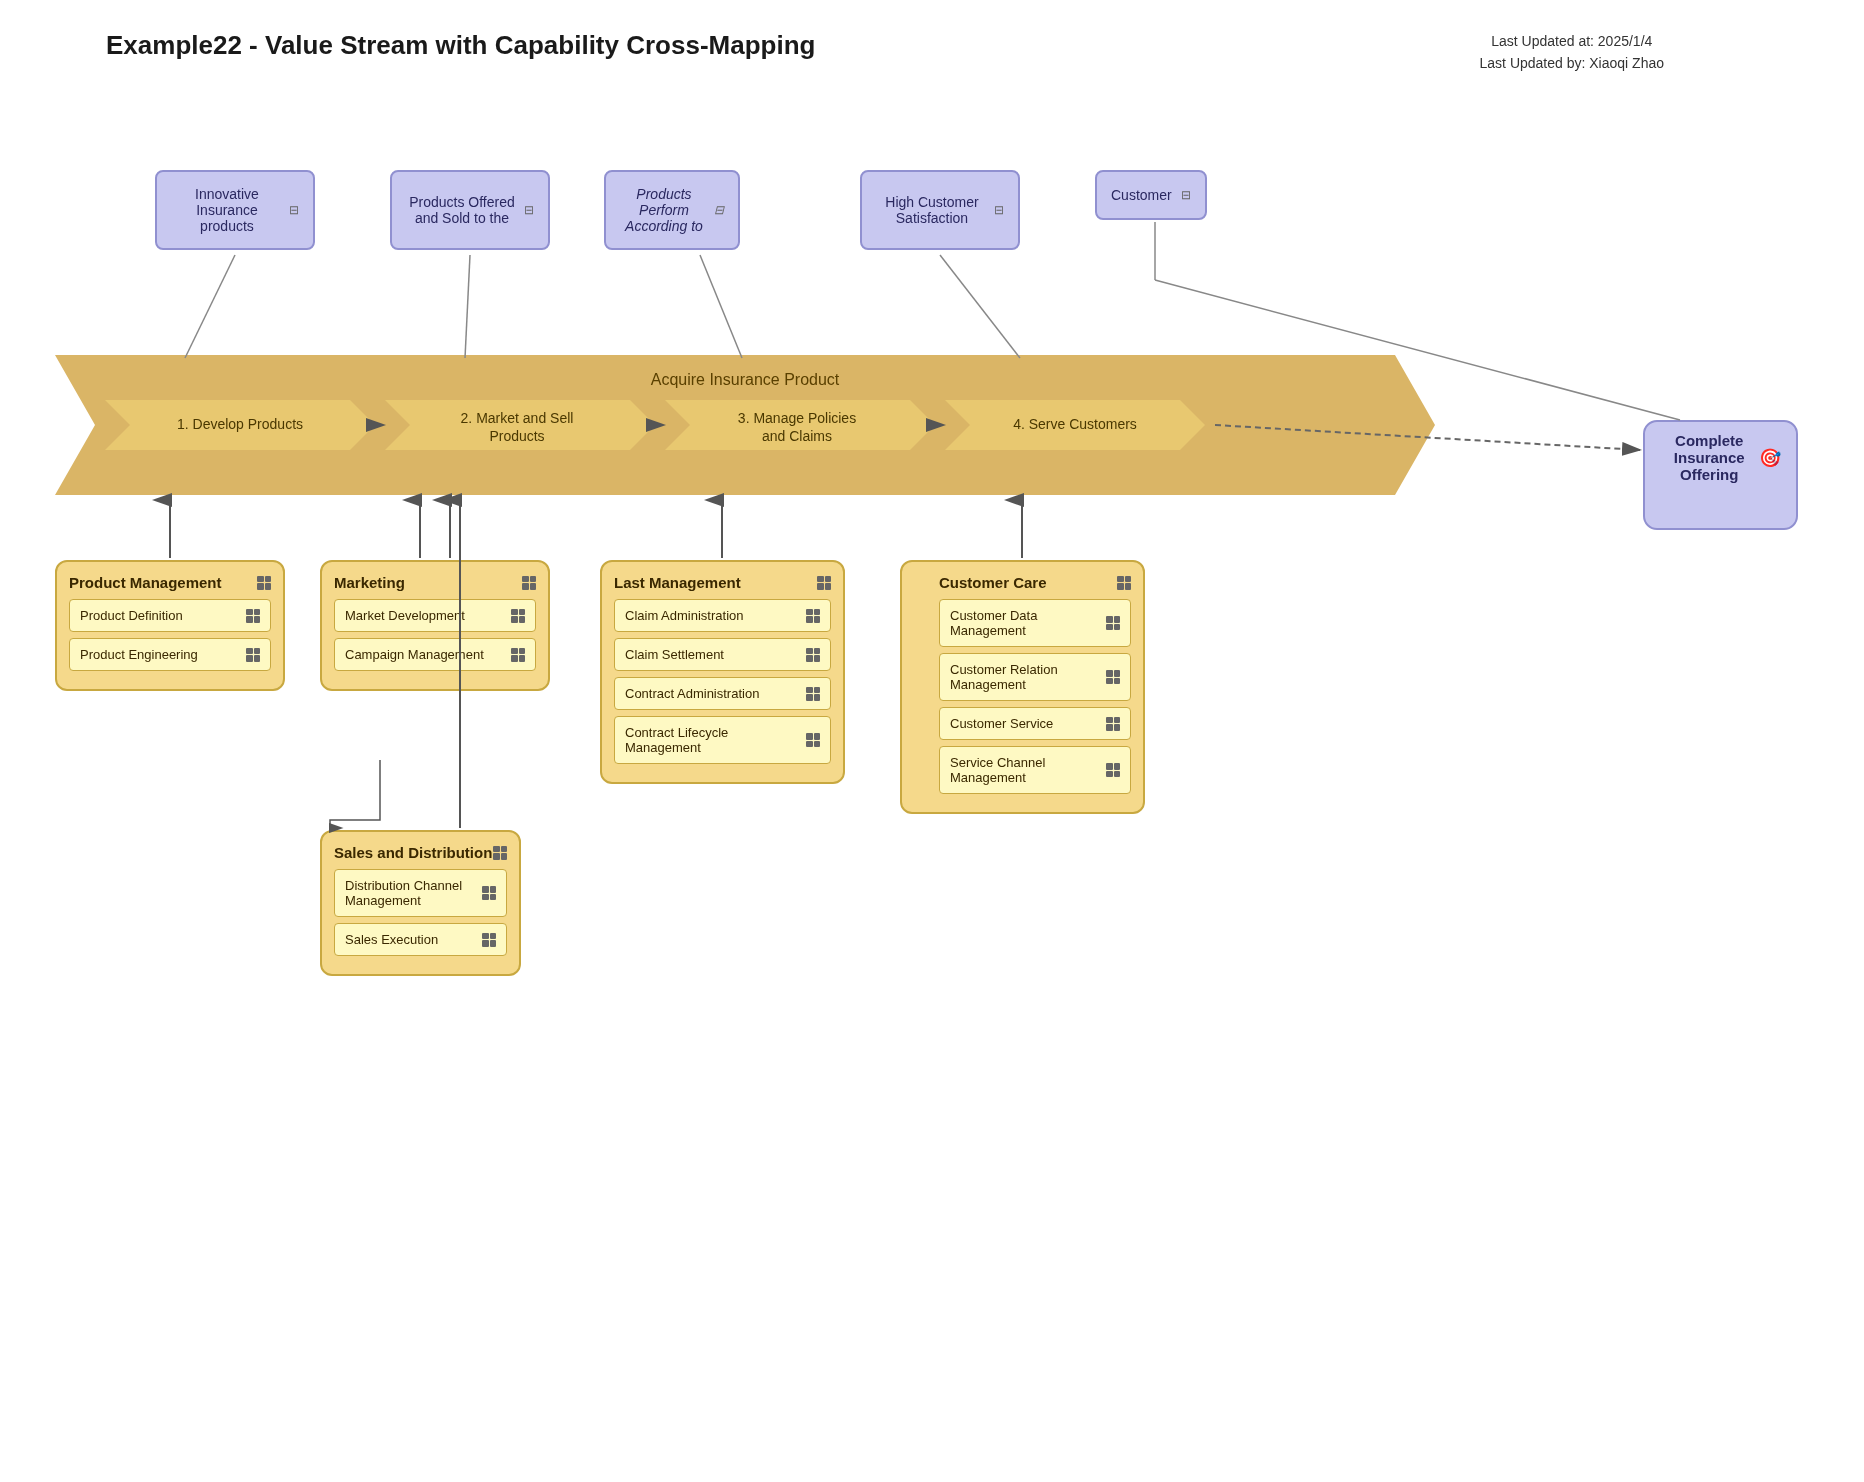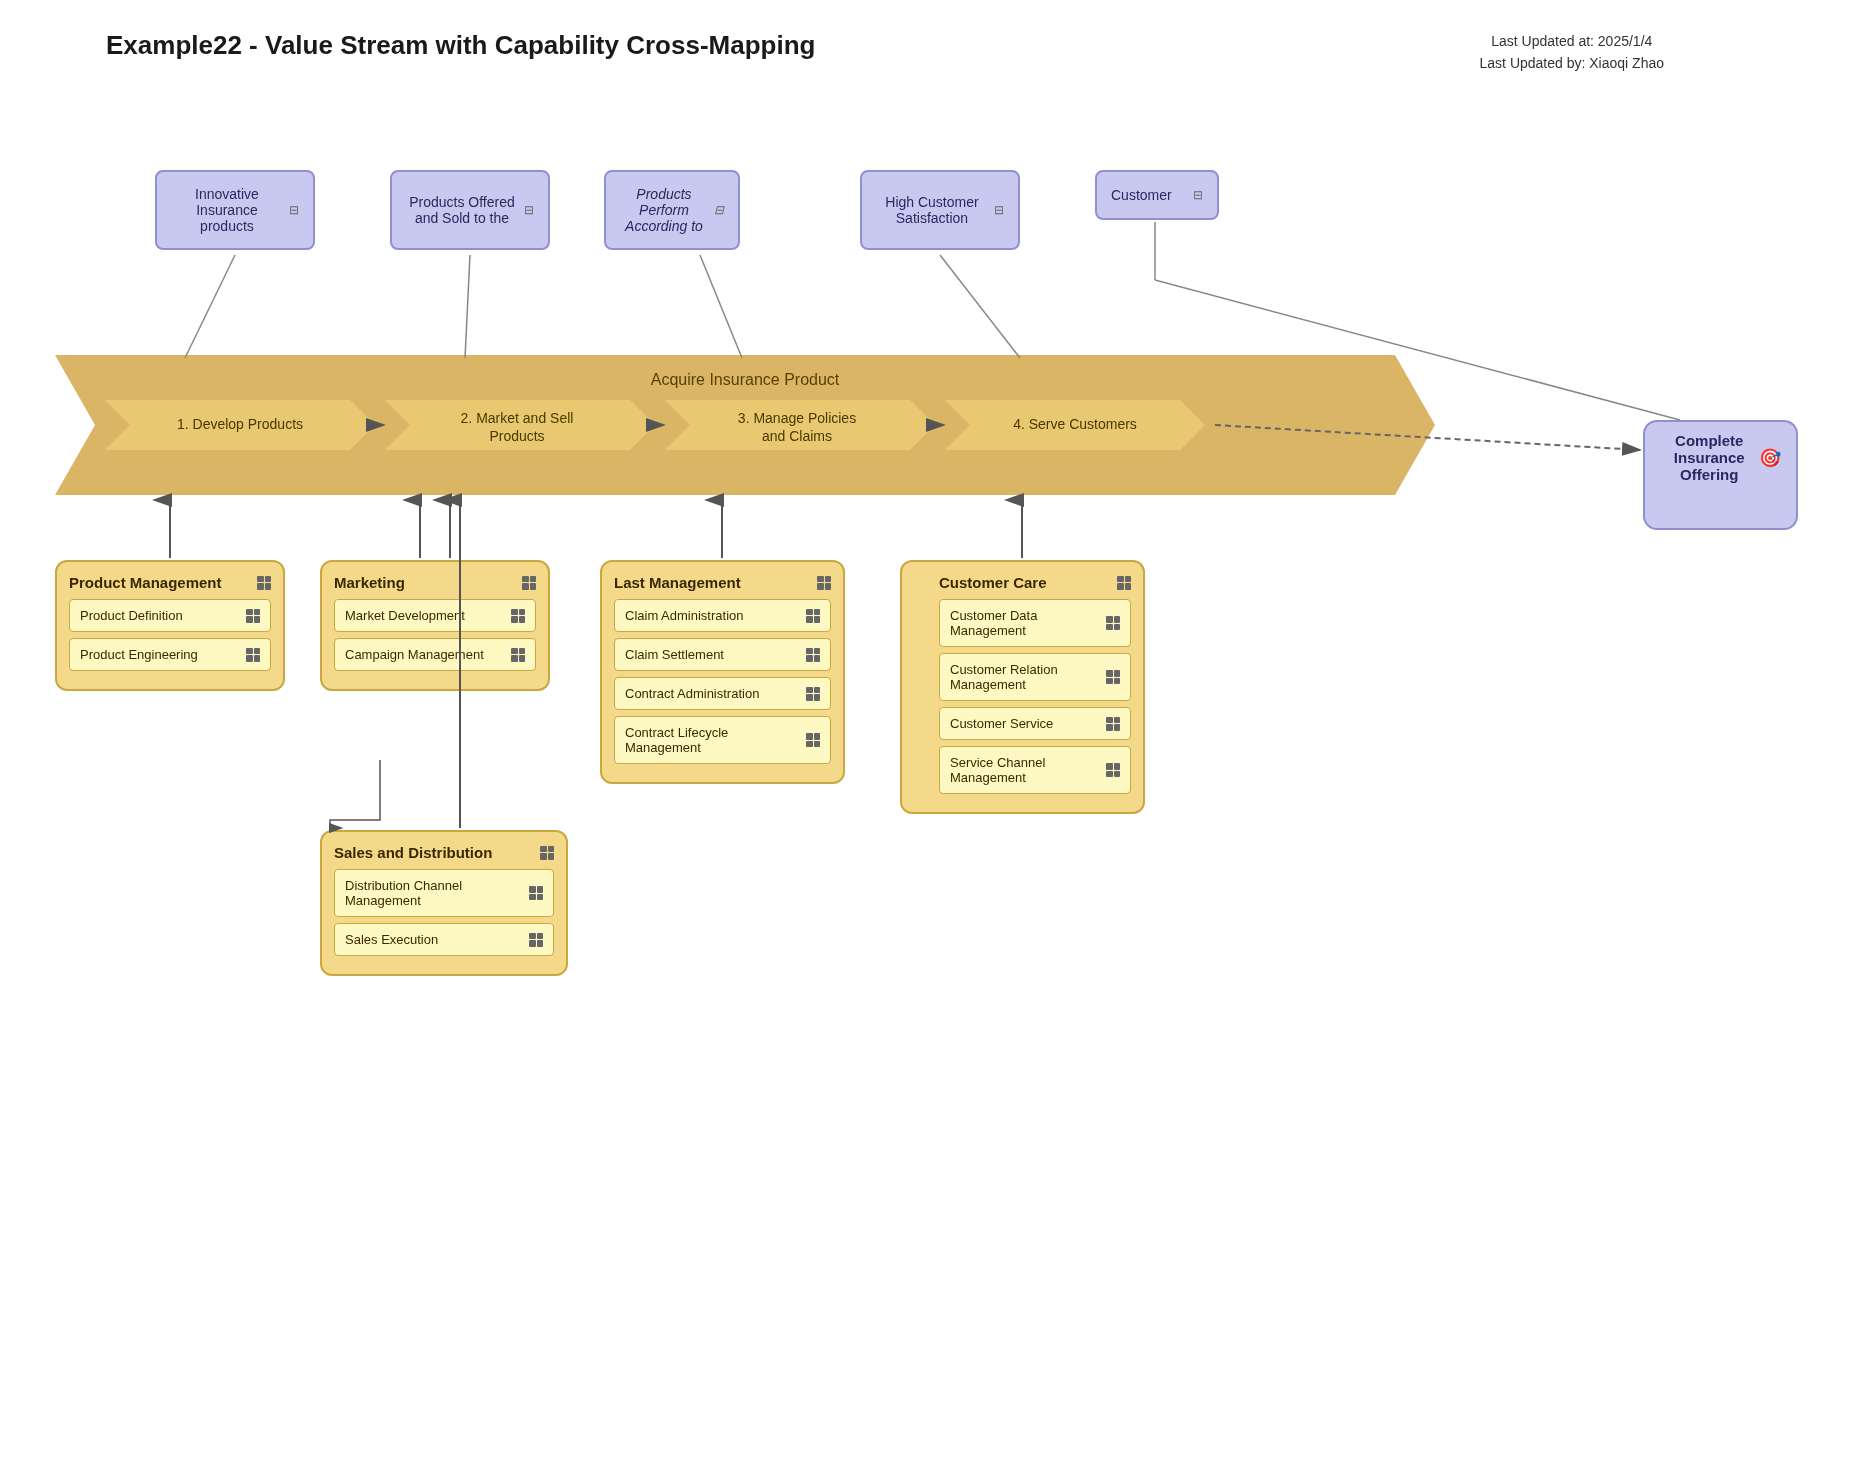--- a/index.html
+++ b/index.html
@@ -143,21 +143,21 @@
 <div class="stage-node" style="top:170px; left:604px; width:136px; min-height:80px;font-style:italic;">
   <span>Products Perform According to</span>
   <span class="link-icon">⊟</span>
 </div>
 
 <div class="stage-node" style="top:170px; left:860px; width:160px; min-height:80px;">
   <span>High Customer Satisfaction</span>
   <span class="link-icon">⊟</span>
 </div>
 
-<div class="stage-node" style="top:170px; left:1095px; width:124px; min-height:50px;">
+<div class="stage-node" style="top:170px; left:1095px; width:112px; min-height:50px;">
   <span>Customer</span>
   <span class="link-icon">⊟</span>
 </div>
 
 <div class="stage-node" style="top:420px; right:66px; width:155px; min-height:110px; border-radius: 14px; flex-direction: column; gap: 4px;">
   <div style="display:flex; width:100%; justify-content:space-between; align-items:center;">
     <span style="font-weight:bold; font-size:15px;">Complete Insurance Offering</span>
     <span style="font-size:18px; color:#444;">🎯</span>
   </div>
 </div>
@@ -235,21 +235,21 @@
     <span>Campaign Management</span>
     <span class="grid-icon">
         <span></span>
         <span></span>
         <span></span>
         <span></span>
       </span>
   </div>
 </div>
 
-<div class="cap-box" style="top:830px; left:320px; width:248px;">
+<div class="cap-box" style="top:830px; left:320px; width:201px;">
   <div class="cap-box-title">
     <span>Sales and Distribution</span>
     <span class="grid-icon">
         <span></span>
         <span></span>
         <span></span>
         <span></span>
       </span>
   </div>
   <div class="cap-box-item">

